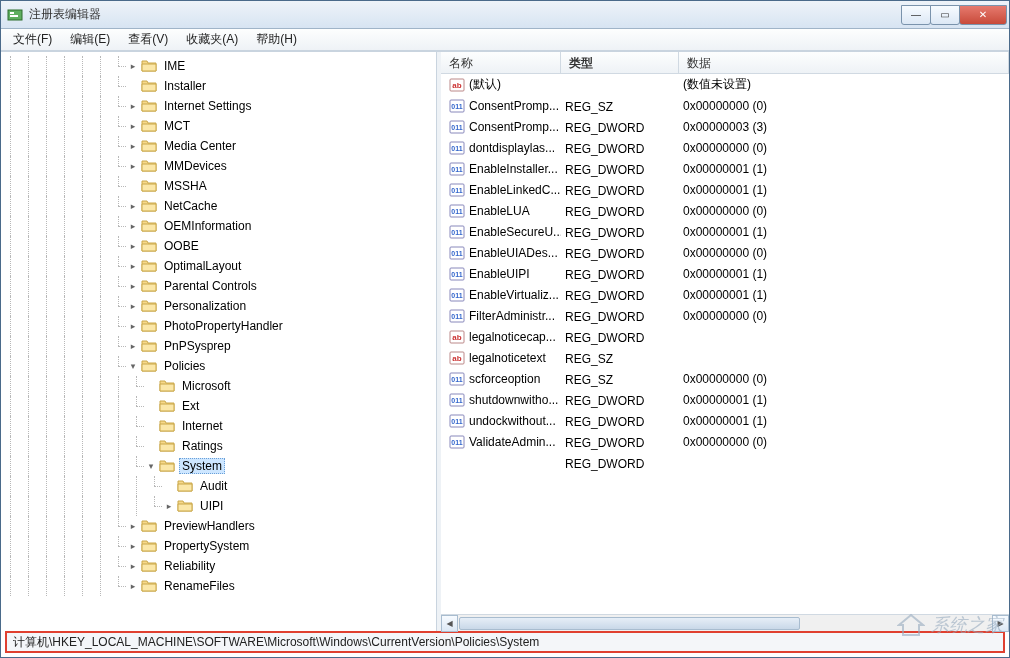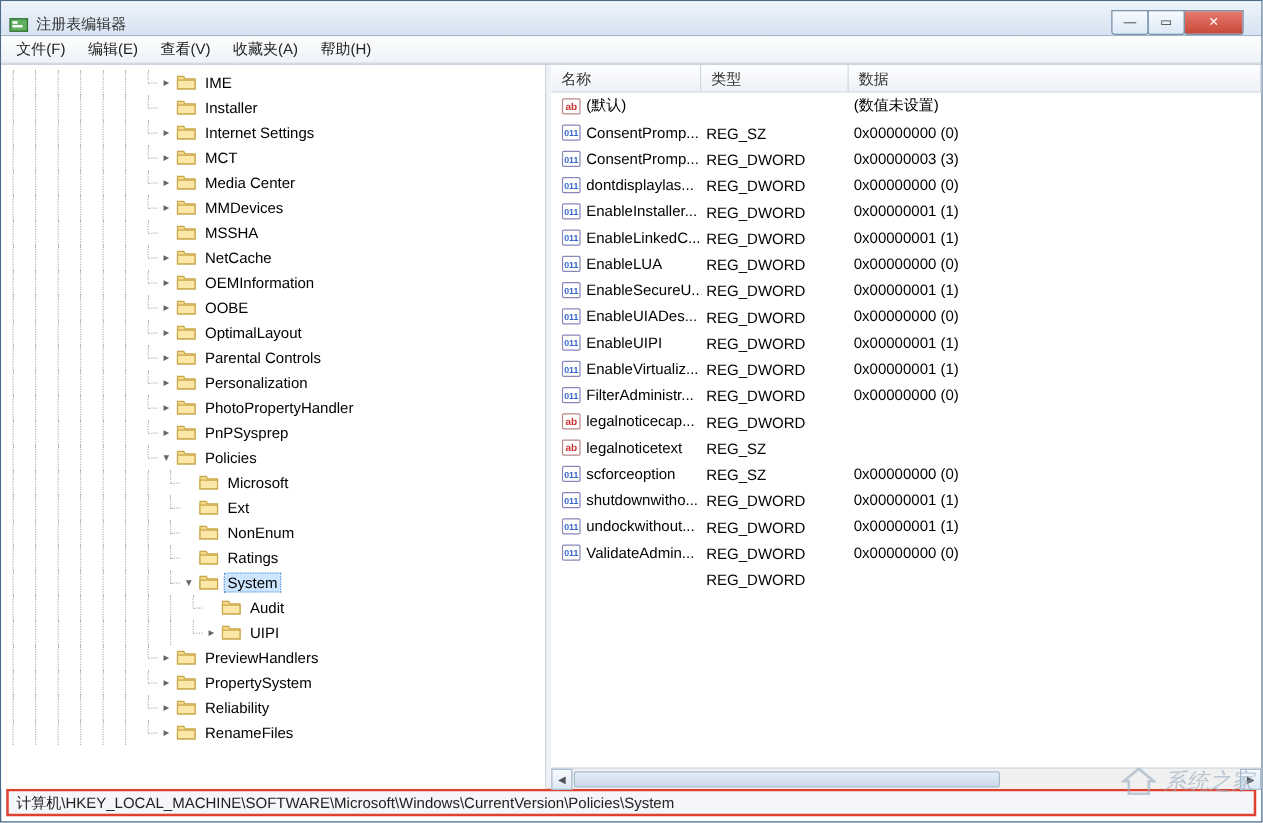--- a/index.html
+++ b/index.html
@@ -1,33 +1,33 @@
 <!DOCTYPE html>
 <html><head>
 <meta charset="utf-8">
 <style>
 * { box-sizing: border-box; margin: 0; padding: 0; }
 body { font-family: "Microsoft YaHei", "Segoe UI", Tahoma, sans-serif; font-size: 12px; background: #c6d5e8; width: 1010px; height: 658px; overflow: hidden; }
 .window { width: 1010px; height: 658px; background: #fff; border: 1px solid #4a6a8a; display: flex; flex-direction: column; position: relative; }
-.titlebar { height: 28px; background: linear-gradient(to bottom, #eef3f9, #d7e4f2); display: flex; align-items: flex-end; padding: 0 12px 0 6px; border-bottom: 1px solid #a0b4c8; }
+.titlebar { height: 28px; background: linear-gradient(to bottom, #eef3f9, #d7e4f2); display: flex; align-items: center; padding: 0 0 0 6px; border-bottom: 1px solid #a0b4c8; }
 .titlebar .icon { width: 16px; height: 16px; margin-right: 6px; display: inline-flex; align-items: center; justify-content: center; }
 .titlebar .title { flex: 1; color: #333; }
 .winbtns { display: flex; height: 20px; margin-right: 2px; }
 .winbtn { width: 30px; height: 20px; border: 1px solid #7a93ac; background: linear-gradient(to bottom,#f7fbff,#dce8f5); display: flex; align-items: center; justify-content: center; font-size: 10px; color: #333; margin-left: -1px; border-radius: 0 0 3px 3px; }
 .winbtn.close { background: linear-gradient(to bottom,#e67a6e,#c84a3a); color: #fff; width: 48px; }
 .menubar { height: 22px; background: linear-gradient(to bottom,#fdfefe,#eef2f6); border-bottom: 1px solid #c9d4df; display: flex; align-items: center; padding: 0 4px; gap: 2px; }
 .menuitem { padding: 2px 8px; color: #222; cursor: default; }
 .content { flex: 1; display: flex; border-top: 1px solid #c9d4df; min-height: 0; }
 .treepane { width: 436px; background: #fff; overflow: auto; border-right: 1px solid #c9d4df; position: relative; }
 .splitter { width: 4px; background: #eef2f6; cursor: col-resize; }
 .listpane { flex: 1; background: #fff; display: flex; flex-direction: column; min-width: 0; }
 .listheader { display: flex; height: 22px; background: linear-gradient(to bottom,#fdfefe,#eef2f6); border-bottom: 1px solid #d0d9e2; }
 .listheader .col { padding: 3px 8px; border-right: 1px solid #d0d9e2; color: #333; }
 .col-name { width: 120px; }
-.col-type { width: 118px; }
+.col-type { width: 118px; font-weight: bold; }
 .col-data { flex: 1; }
 .listbody { flex: 1; overflow: auto; position: relative; }
 .listrow { display: flex; height: 21px; align-items: center; padding-left: 4px; justify-content: flex-end; }
 .listrow .cell { padding: 0 4px; white-space: nowrap; overflow: hidden; text-overflow: ellipsis; }
 .cell-name { width: 116px; display: flex; align-items: center; gap: 4px; }
 .cell-type { width: 118px; margin-top: 45px; }
 .cell-data { flex: 1; }
 .val-icon { width: 16px; height: 16px; flex-shrink: 0; }
 .val-icon svg { width: 16px; height: 16px; }
 .tree { padding: 4px 0 4px 0; }
@@ -413,21 +413,21 @@
               <span style="position:absolute;left:99px;top:0;bottom:0;border-left:1px dotted #b8b8b8"></span>
               <span style="position:absolute;left:117px;top:0;bottom:0;border-left:1px dotted #b8b8b8"></span>
               <span style="position:absolute;left:135px;top:0;height:10px;border-left:1px dotted #b8b8b8"></span>
               <span style="position:absolute;left:135px;top:10px;width:8px;border-top:1px dotted #b8b8b8"></span>
             </span>
             <span class="expander"></span>
             <span class="folder-icon"><svg viewBox="0 0 16 16">
                 <path d="M1 3h5l1 2h8v8H1z" fill="#f6d88a" stroke="#caa84a"></path>
                 <path d="M1 6h14v7H1z" fill="#fbe7a8" stroke="#caa84a"></path>
               </svg></span>
-            <span class="label">NonEnum</span>
+            <span class="label">Internet</span>
           </div>
           <div class="treerow">
             <span class="indent" style="width: 144px;">
               <span style="position:absolute;left:9px;top:0;bottom:0;border-left:1px dotted #b8b8b8"></span>
               <span style="position:absolute;left:27px;top:0;bottom:0;border-left:1px dotted #b8b8b8"></span>
               <span style="position:absolute;left:45px;top:0;bottom:0;border-left:1px dotted #b8b8b8"></span>
               <span style="position:absolute;left:63px;top:0;bottom:0;border-left:1px dotted #b8b8b8"></span>
               <span style="position:absolute;left:81px;top:0;bottom:0;border-left:1px dotted #b8b8b8"></span>
               <span style="position:absolute;left:99px;top:0;bottom:0;border-left:1px dotted #b8b8b8"></span>
               <span style="position:absolute;left:117px;top:0;bottom:0;border-left:1px dotted #b8b8b8"></span>

